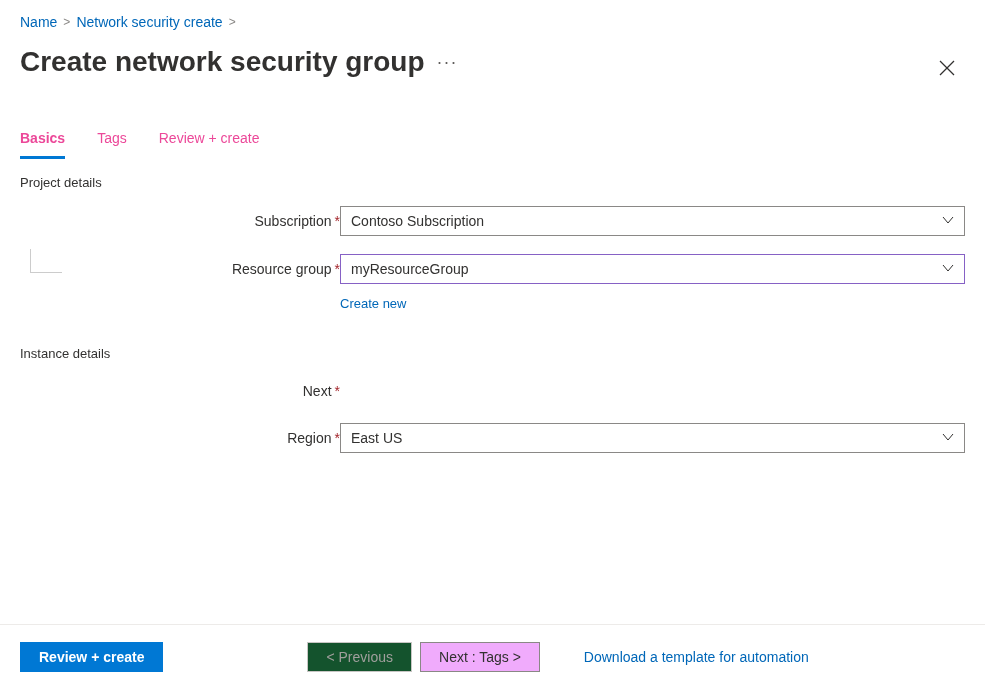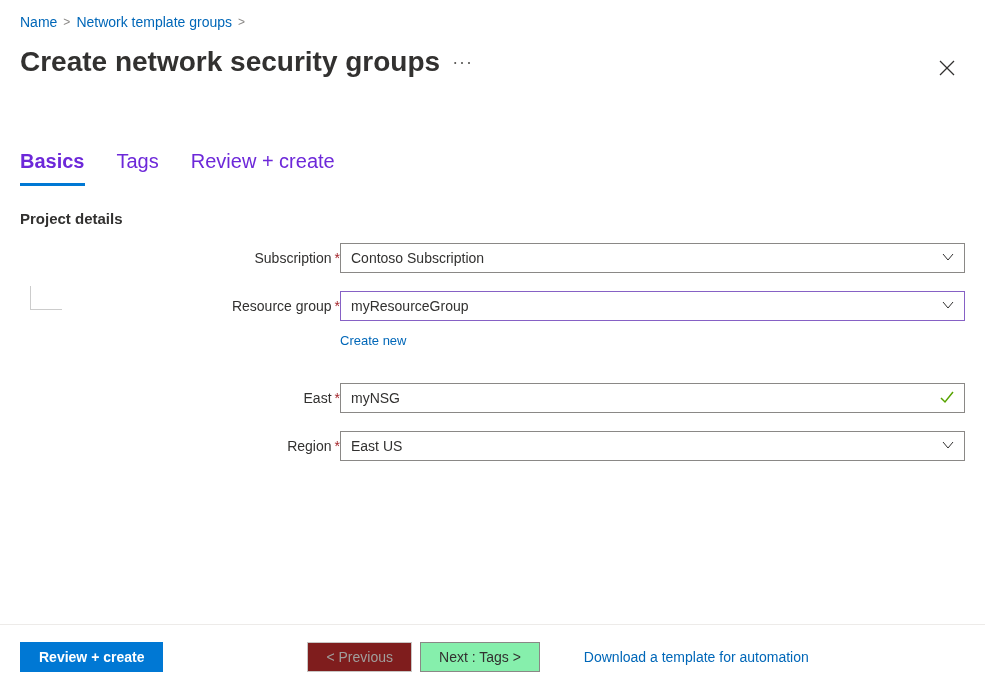--- a/index.html
+++ b/index.html
@@ -10,24 +10,24 @@
     .breadcrumb { font-size: 14px; display: flex; align-items: center; gap: 6px; }
     .breadcrumb a { color: #0067b8; text-decoration: none; cursor: pointer; }
     .breadcrumb .sep { color: #8a8886; font-size: 12px; }
 
     h1 { font-size: 28px; font-weight: 600; margin: 16px 0 4px 0; display: flex; align-items: center; gap: 12px; }
     .ellipsis { color: #605e5c; font-size: 18px; letter-spacing: 1px; font-weight: normal;}
     .close-icon { position: absolute; top: 60px; right: 30px; cursor: pointer; color: #323130; }
     .close-icon svg { width: 16px; height: 16px; }
 
     .tabs { display: flex; gap: 32px; margin-top: 52px; border-bottom: none; }
-    .tab { font-size: 20px; padding: 0 0 10px 0; cursor: pointer; color: #6d28d9; margin-top: 20px; }
+    .tab { font-size: 14px; padding: 0 0 10px 0; cursor: pointer; color: #ec4899; }
     .tab.active { font-weight: 600; border-bottom: 3px solid #0078d4; }
 
-    .section-title { font-weight: 700; font-size: 15px; margin-top: 24px; margin-bottom: 16px; }
+    .section-title { font-weight: 400; font-size: 13px; margin-top: 16px; margin-bottom: 16px; }
 
     .form-row { display: flex; align-items: center; margin-bottom: 18px; min-height: 28px; }
     .form-label { width: 320px; font-size: 14px; color: #323130; display: flex; align-items: center; justify-content: flex-end; }
     .form-label .req { color: #a4262c; margin-left: 3px; }
     .indent { padding-left: 56px; position: relative; }
     .indent-line { position: absolute; left: 10px; top: -12px; width: 32px; height: 24px; border-left: 1px solid #ccc; border-bottom: 1px solid #ccc; }
 
     .form-control { flex: 1; position: relative; }
     .select, .text-input { width: 100%; height: 30px; border: 1px solid #8a8886; padding: 0 36px 0 10px; font-size: 14px; background: #fff; color: #323130; font-family: inherit; }
     .select.purple { border-color: #8661c5; }
@@ -35,39 +35,39 @@
     .chevron svg { width: 14px; height: 14px; stroke: #323130; }
     .checkmark { position: absolute; right: 10px; top: 6px; pointer-events: none; }
     .checkmark svg { width: 16px; height: 16px; stroke: #57a300; }
 
     .link-small { font-size: 13px; color: #0067b8; text-decoration: none; cursor: pointer; display: inline-block; margin-top: 4px; }
 
     .footer-sep { position: absolute; bottom: 64px; left: 0; right: 0; height: 1px; background: #edebe9; }
     .footer { position: absolute; bottom: 0; left: 0; right: 0; height: 64px; display: flex; align-items: center; padding: 0 20px; gap: 8px; }
     .btn { height: 30px; padding: 0 18px; font-size: 14px; border: 1px solid transparent; cursor: pointer; font-family: inherit; }
     .btn-primary { background: #0078d4; color: #fff; font-weight: 600; }
-    .btn-disabled { background: #7f1d1d; color: #a19f9d; border: 1px solid #c8c6c4; cursor: not-allowed; }
-    .btn-secondary { background: #86efac; color: #323130; border: 1px solid #8a8886; }
+    .btn-disabled { background: #14532d; color: #a19f9d; border: 1px solid #c8c6c4; cursor: not-allowed; }
+    .btn-secondary { background: #f0abfc; color: #323130; border: 1px solid #8a8886; }
     .footer-spacer { width: 128px; }
     .footer-link { color: #0067b8; text-decoration: none; font-size: 14px; margin-left: 36px; cursor: pointer; text-align: center; }
   </style>
 </head>
 <body>
 
 <div class="page">
 
   <div class="breadcrumb">
     <a>Name</a>
     <span class="sep">&gt;</span>
-    <a>Network template groups</a>
+    <a>Network security create</a>
     <span class="sep">&gt;</span>
   </div>
 
   <h1>
-    <span>Create network security groups</span>
+    <span>Create network security group</span>
     <span class="ellipsis">···</span>
   </h1>
 
   <span class="close-icon">
     <svg viewBox="0 0 16 16" fill="none" stroke="currentColor" stroke-width="1.2">
         <line x1="1" y1="1" x2="15" y2="15"></line>
         <line x1="15" y1="1" x2="1" y2="15"></line>
       </svg>
   </span>
 
@@ -109,33 +109,26 @@
       </span>
     </div>
   </div>
   <div class="form-row" style="margin-top:-14px; margin-bottom: 30px; align-items: center;">
     <div class="form-label"></div>
     <div class="form-control">
       <a class="link-small">Create new</a>
     </div>
   </div>
 
+  <div class="section-title">Instance details</div>
 
   <div class="form-row">
     <div class="form-label">
-      <span>East</span>
+      <span>Next</span>
       <span class="req">*</span>
-    </div>
-    <div class="form-control">
-      <input type="text" class="text-input" value="myNSG" style="">
-      <span class="checkmark">
-        <svg viewBox="0 0 16 16" fill="none" stroke-width="1.5">
-            <polyline points="2,9 6,13 14,3"></polyline>
-          </svg>
-      </span>
     </div>
   </div>
 
   <div class="form-row">
     <div class="form-label">
       <span>Region</span>
       <span class="req">*</span>
     </div>
     <div class="form-control">
       <input type="text" readonly="" class="select" value="East US" style="">

